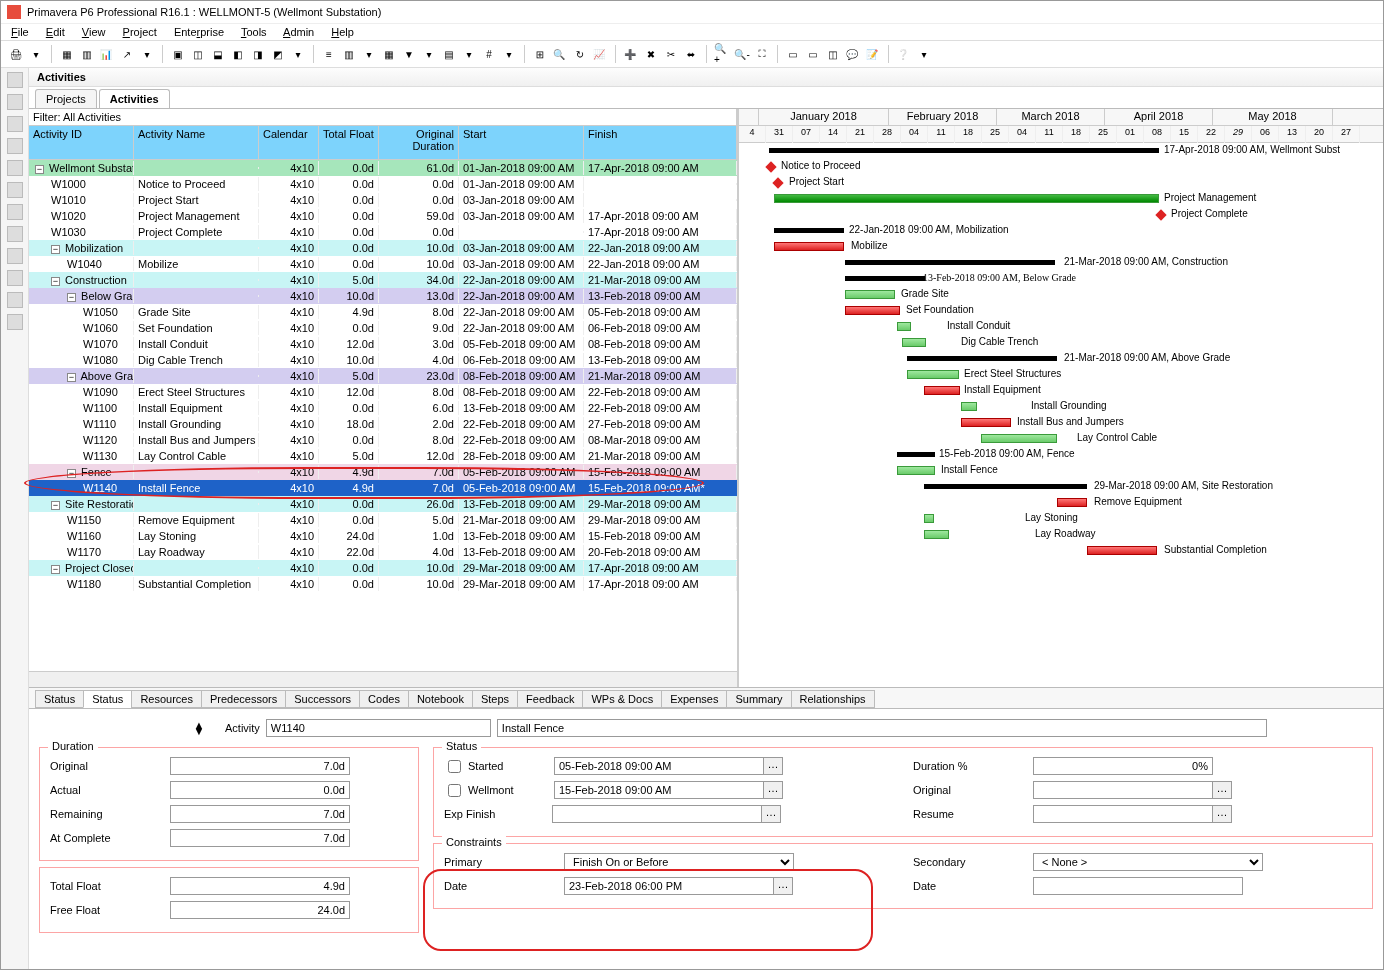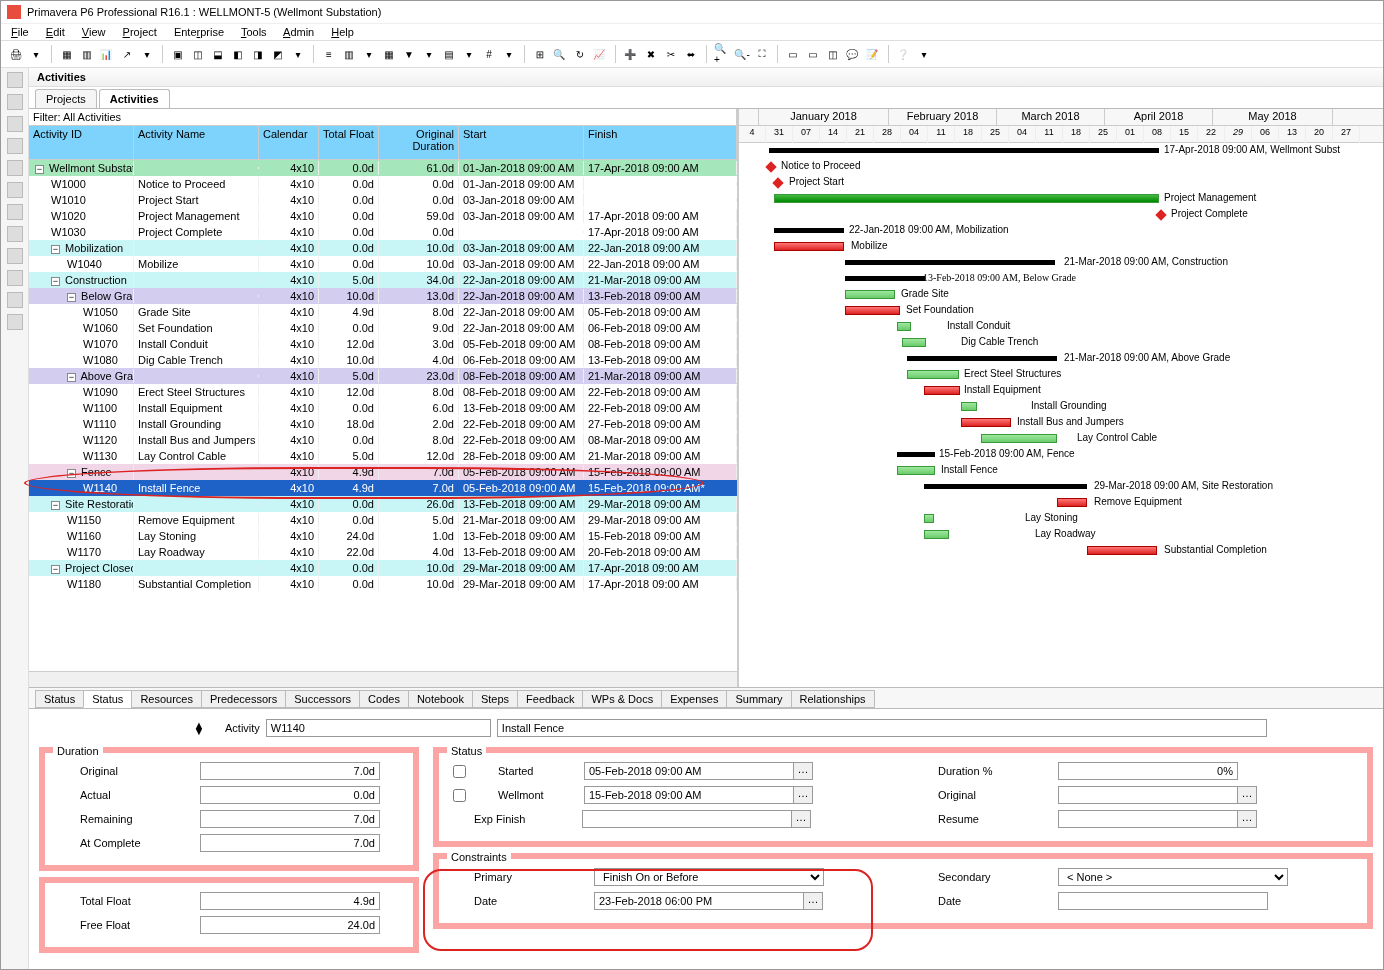--- a/index.html
+++ b/index.html
@@ -61,24 +61,24 @@
 .bar.crit { background: linear-gradient(#f77,#d22); border: 1px solid #a00; height: 9px; }
 .bar.ms { width: 8px; height: 8px; background: #d22; transform: rotate(45deg); top: 4px; }
 .g-label { position: absolute; top: 1px; font-size: 10px; white-space: nowrap; }
 .circle-mark { position: absolute; border: 2px solid #d22; border-radius: 50%/60%; pointer-events: none; }
 .detail-tabs { display: flex; padding: 2px 6px 0 6px; border-top: 1px solid #bbb; border-bottom: 1px solid #bbb; gap: 0; background: #f7f7f7; }
 .dtab { padding: 2px 8px; border: 1px solid #bbb; background: #f0f0f0; margin-right: -1px; }
 .dtab.active { background: #fff; border-bottom-color: #fff; }
 .detail-body { flex: 0 0 260px; padding: 6px 10px; background: #fff; display: flex; flex-direction: column; }
 .act-row { display: flex; align-items: center; gap: 6px; margin: 4px 0 10px 140px; }
 .act-row input { border: 1px solid #999; padding: 2px 4px; height: 18px; }
-.fieldset { border: 6px solid #fca5a5; padding: 6px 10px 10px 10px; margin-bottom: 6px; position: relative; }
+.fieldset { border: 1px solid #fca5a5; padding: 6px 10px 10px 10px; margin-bottom: 6px; position: relative; }
 .fieldset .legend { position: absolute; top: -8px; left: 8px; background: #fff; padding: 0 4px; }
 .fr { display: flex; align-items: center; height: 24px; }
-.fr .lbl { width: 120px; margin-left: 25px; }
+.fr .lbl { width: 120px; }
 .fr .val { width: 180px; border: 1px solid #999; padding: 2px 4px; text-align: right; background: #fff; height: 18px; }
 .fr .valL { text-align: left; }
 .fr .ell { width: 20px; height: 18px; border: 1px solid #999; text-align: center; background: #f0f0f0; margin-left: -1px; }
 .cols3 { display: flex; gap: 20px; }
 .cols3 > div { flex: 1; }
 .sel { width: 230px; height: 18px; border: 1px solid #999; padding: 1px 4px; background: #fff; }
 .arrow-updown { width: 40px; height: 18px; display: flex; flex-direction: column; align-items: center; justify-content: center; line-height: 6px; }
 .circle2 { position: absolute; border: 2px solid #d22; border-radius: 18px; pointer-events: none; }
 .hscroll { height: 16px; border-top: 1px solid #ccc; background: #f0f0f0; }
 </style>

